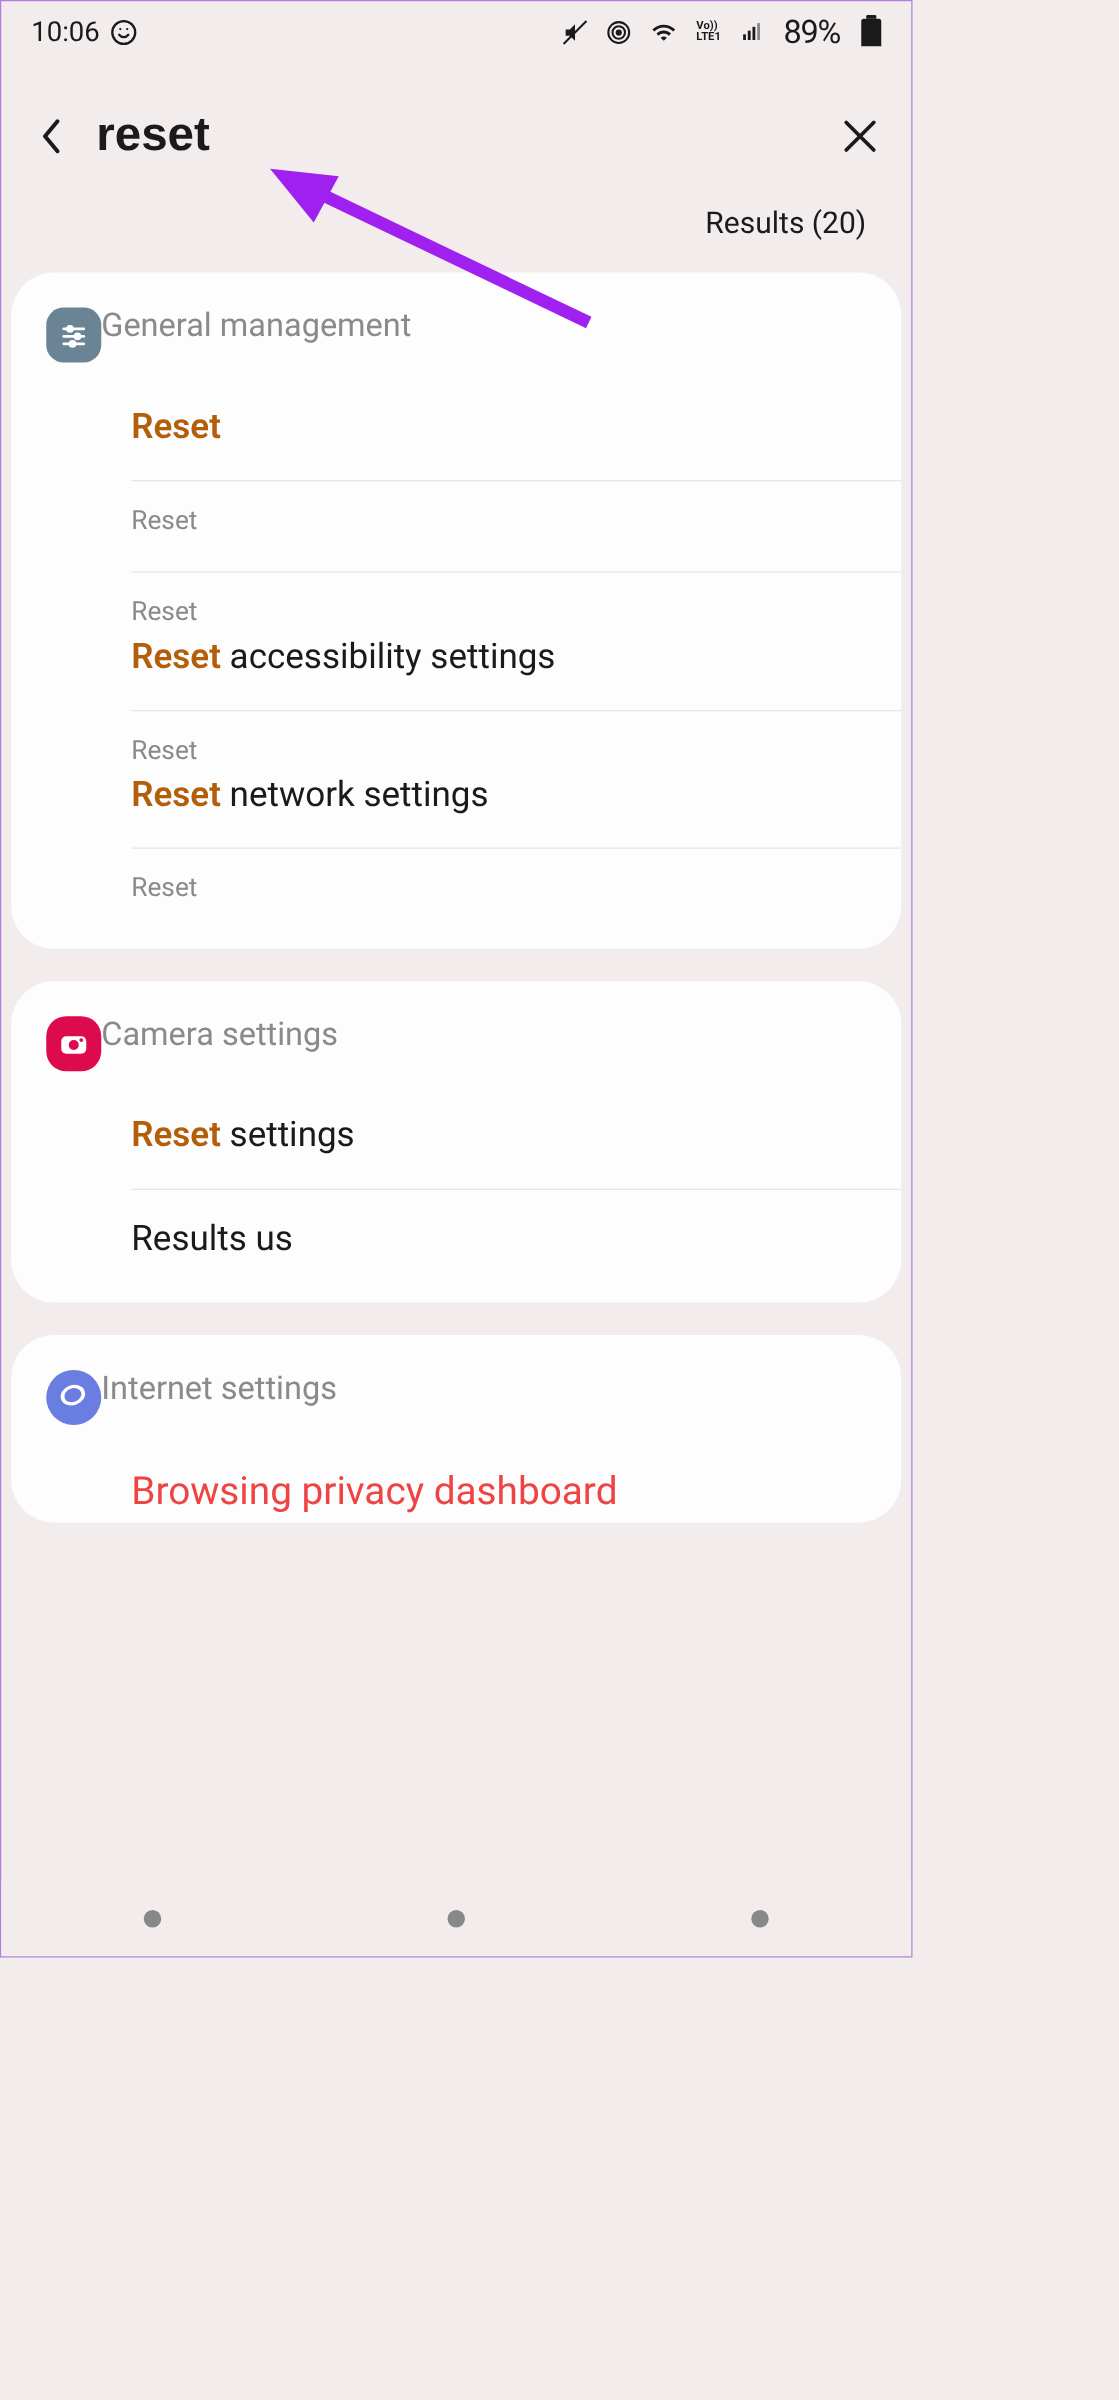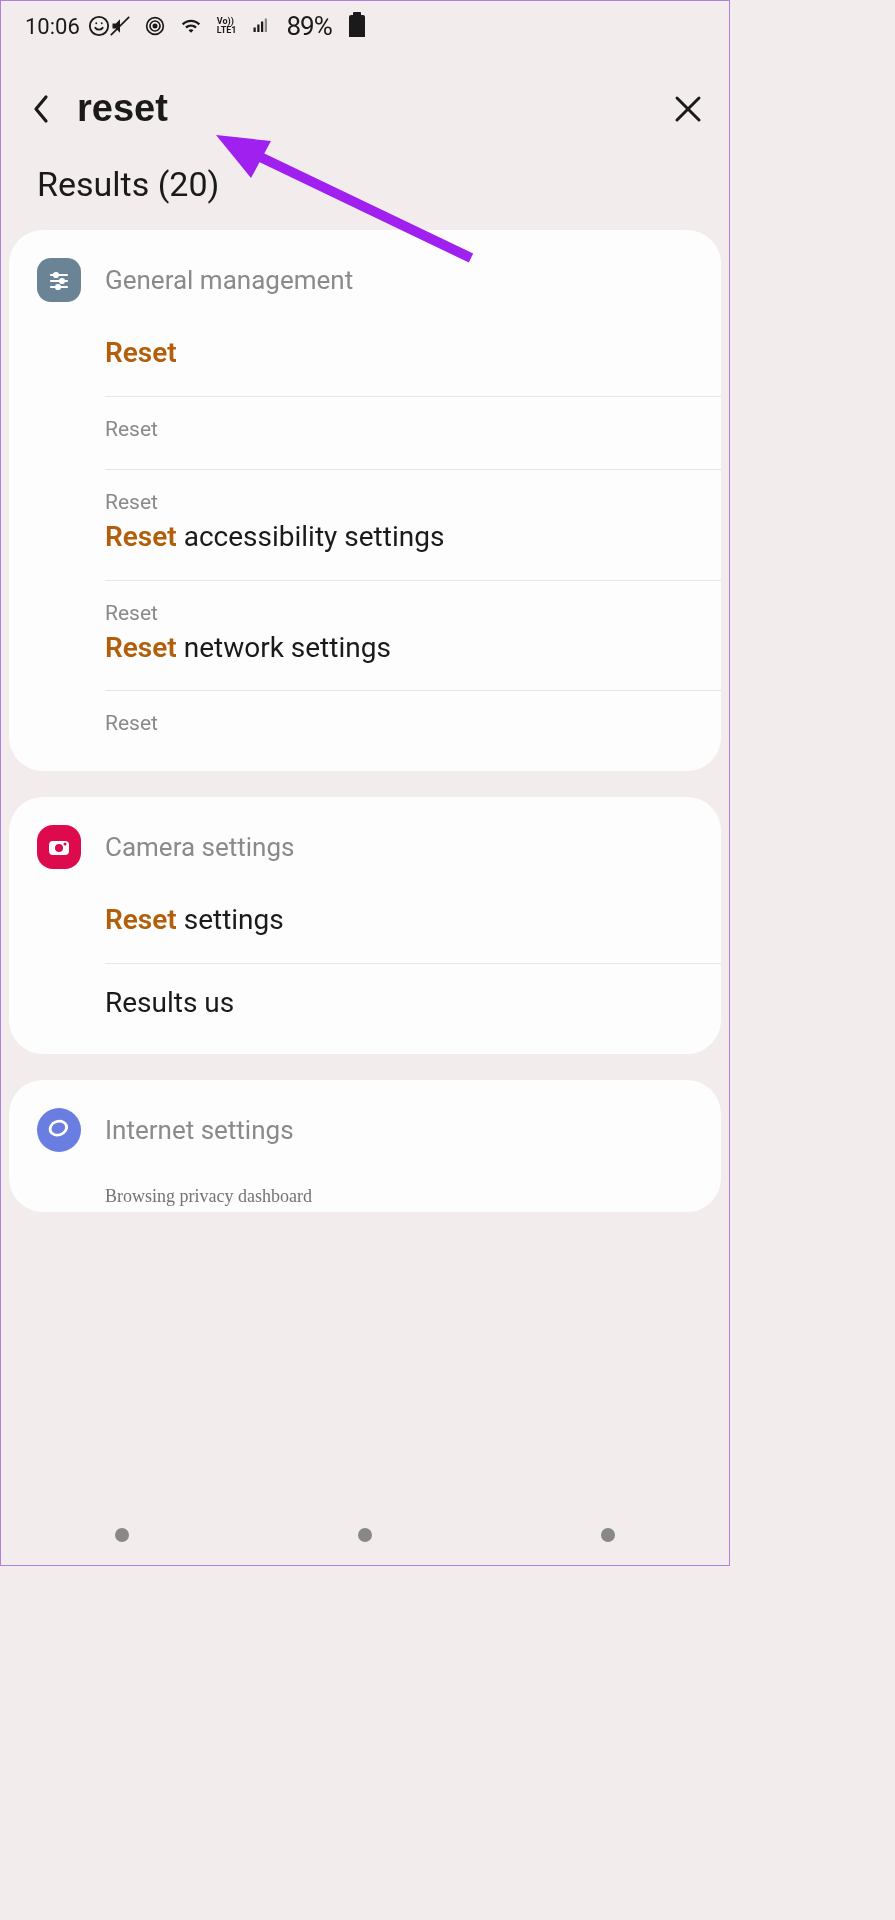--- a/index.html
+++ b/index.html
@@ -10,20 +10,21 @@
       font-family: -apple-system, BlinkMacSystemFont, 'Segoe UI', Roboto, sans-serif;
       position: relative;
       overflow: hidden;
       border: 1px solid #b080e0;
     }
     
     
     .status-bar {
       height: 50px;
       display: flex;
+      justify-content: space-between;
       align-items: center;
       padding: 0 24px;
       font-size: 22px;
       color: #1a1a1a;
     }
     .status-left { display: flex; align-items: center; gap: 8px; }
     .status-left .time { font-weight: 400; }
     .status-right { display: flex; align-items: center; gap: 15px; font-size: 18px; }
     .status-right .pct { font-size: 26px; letter-spacing: -1px; }
     .battery-icon { display:inline-block; width:16px; height:22px; background:#1a1a1a; border-radius:2px 2px 0 0; margin-left:2px; position:relative; }
@@ -44,36 +45,36 @@
       color: #1a1a1a;
       border: none;
       background: transparent;
       outline: none;
     }
     .clear-btn { width: 34px; height: 34px; display:flex; align-items:center; justify-content:center; }
     
     
     .results-label {
       padding: 0 36px 26px 36px;
-      font-size: 34px;
+      font-size: 24px;
       color: #1a1a1a;
       font-weight: 400;
+      text-align: right;
     }
     
     
     .card {
       background: #fdfdfd;
       border-radius: 34px;
       margin: 0 8px 26px 8px;
       padding: 28px 0 8px 0;
     }
     .card-header {
       display: flex;
-      align-items: center;
-      gap: 24px;
+      align-items: flex-start;
       padding: 0 28px 28px 28px;
     }
     .card-icon {
       width: 44px;
       height: 44px;
       border-radius: 14px;
       display: flex;
       align-items: center;
       justify-content: center;
       flex-shrink: 0;
@@ -265,21 +266,21 @@
     <div class="card-icon net">
       <svg width="28" height="28" viewBox="0 0 28 28">
           <circle cx="14" cy="14" r="13" fill="#6a7de0"></circle>
           <ellipse cx="14" cy="12" rx="10" ry="8" fill="#fff" transform="rotate(-20 14 14)"></ellipse>
           <ellipse cx="14" cy="12" rx="7" ry="5.5" fill="#6a7de0" transform="rotate(-20 14 14)"></ellipse>
         </svg>
     </div>
     <div class="card-title">Internet settings</div>
   </div>
   <div class="item" style="padding-top:4px; padding-bottom:4px; color:#8a8a8a;">
-    <div class="item-title" style="color:#737373; font-size:18px;font-family:Liberation Serif, serif;"><span>Browsing privacy dashboard</span></div>
+    <div class="item-title" style="color:#ef4444; font-size:31px;"><span>Browsing privacy dashboard</span></div>
   </div>
 </div>
 
 <div class="nav-bar">
   <div class="nav-dot"></div>
   <div class="nav-dot"></div>
   <div class="nav-dot"></div>
 </div>
 
 </body></html>

